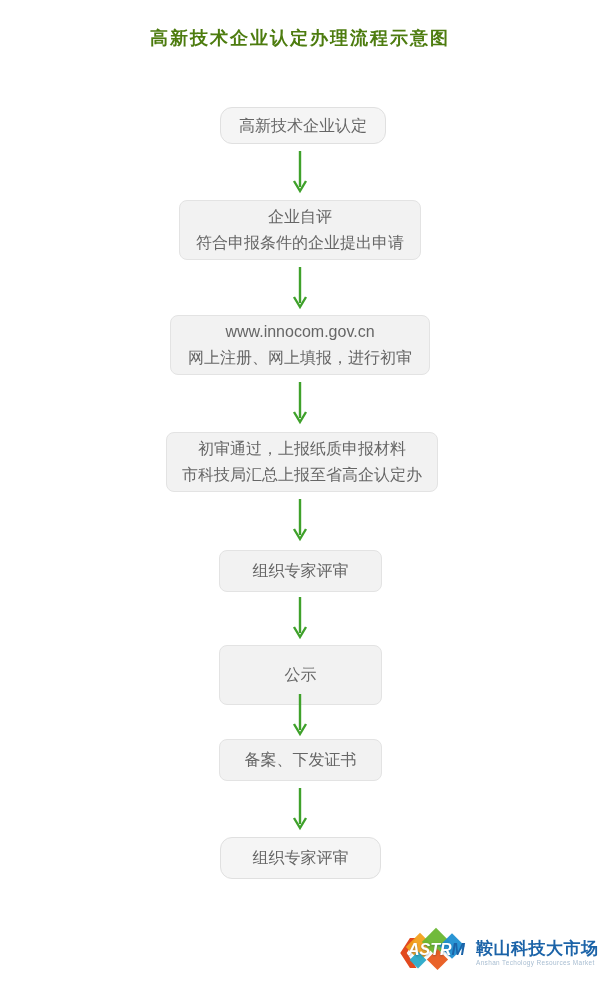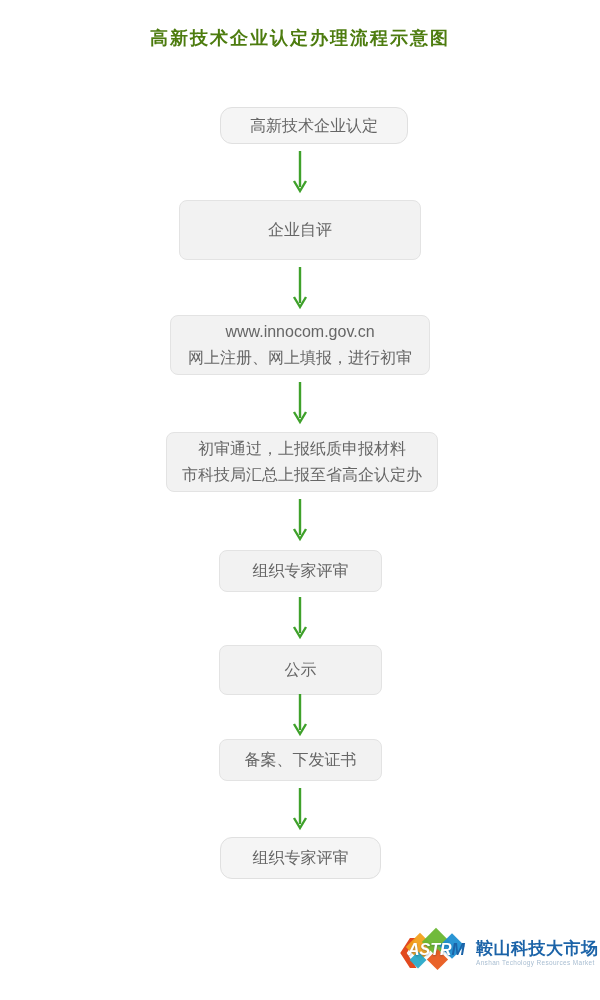--- a/index.html
+++ b/index.html
@@ -8,26 +8,26 @@
 
   .title{position:absolute;top:26px;left:0;width:600px;text-align:center;
          font-size:18px;font-weight:bold;color:#4d7c0f;letter-spacing:2px;}
 
   .box{position:absolute;box-sizing:border-box;background:#f2f2f2;border:1px solid #e3e3e3;
        color:#666666;font-size:16px;text-align:center;display:flex;flex-direction:column;
        justify-content:center;align-items:center;border-radius:8px;}
   .box .line{display:block;line-height:26px;white-space:nowrap;}
   .box.rounded{border-radius:12px;background:#f5f5f5;border-color:#e0e0e0;}
 
-  .s1{left:220px;top:107px;width:188px;height:37px;}
+  .s1{left:220px;top:107px;width:166px;height:37px;}
   .s2{left:179px;top:200px;width:242px;height:60px;}
   .s3{left:170px;top:315px;width:260px;height:60px;}
   .s4{left:166px;top:432px;width:272px;height:60px;}
   .s5{left:219px;top:550px;width:163px;height:42px;}
-  .s6{left:219px;top:645px;width:163px;height:50px;}
+  .s6{left:219px;top:645px;width:163px;height:60px;}
   .s7{left:219px;top:739px;width:163px;height:42px;}
   .s8{left:220px;top:837px;width:161px;height:42px;}
 
   .arrow{position:absolute;left:292px;width:16px;height:44px;}
   .a1{top:150px;} .a2{top:266px;} .a3{top:381px;} .a4{top:498px;}
   .a5{top:596px;} .a6{top:693px;} .a7{top:787px;}
   .arrow svg{display:block;}
 
   .logo{position:absolute;left:398px;top:926px;height:54px;display:flex;align-items:center;}
   .logo-mark{position:relative;width:74px;height:52px;flex:0 0 auto;}
@@ -61,20 +61,21 @@
 
   <div class="arrow a1">
     <svg width="16" height="44" viewBox="0 0 16 44">
       <line x1="8" y1="1" x2="8" y2="37" stroke="#3fa12b" stroke-width="2.4"></line>
       <polyline points="2,31 8,41 14,31" fill="none" stroke="#3fa12b" stroke-width="2.4"></polyline>
     </svg>
   </div>
 
   <div class="box s2">
     <span class="line">企业自评</span>
+    <span class="line">符合申报条件的企业提出申请</span>
   </div>
 
   <div class="arrow a2">
     <svg width="16" height="44" viewBox="0 0 16 44">
       <line x1="8" y1="1" x2="8" y2="37" stroke="#3fa12b" stroke-width="2.4"></line>
       <polyline points="2,31 8,41 14,31" fill="none" stroke="#3fa12b" stroke-width="2.4"></polyline>
     </svg>
   </div>
 
   <div class="box s3">

